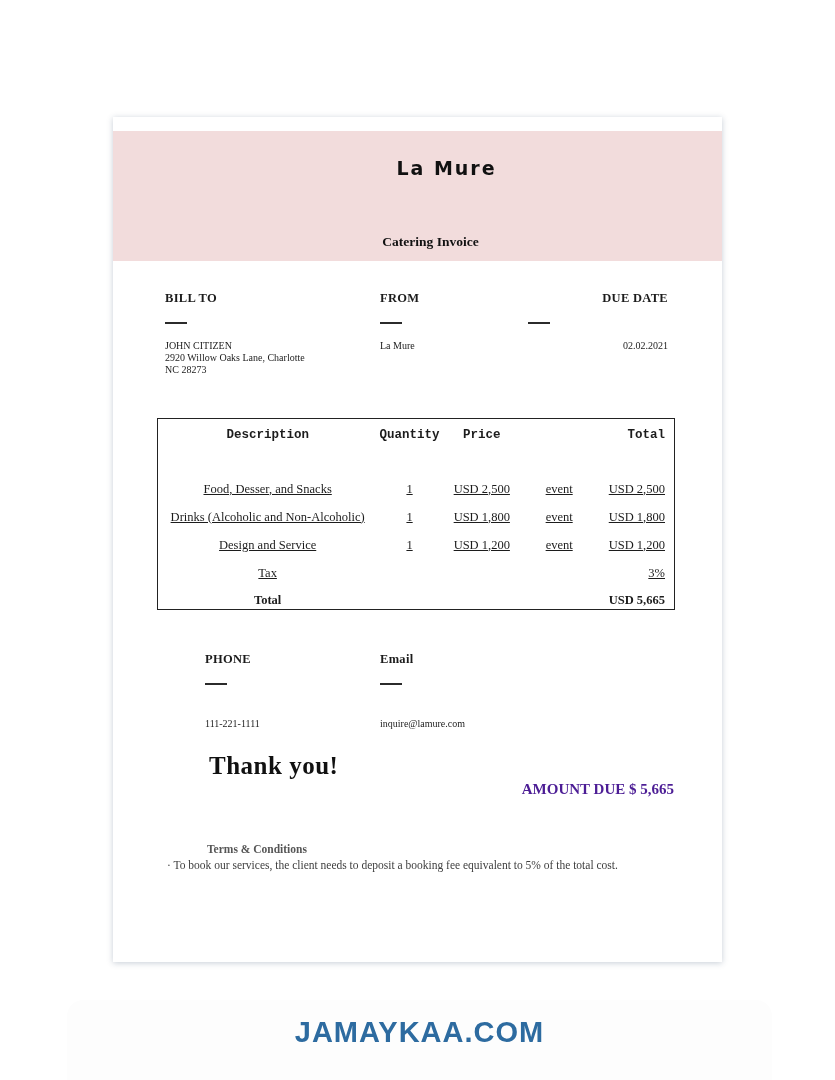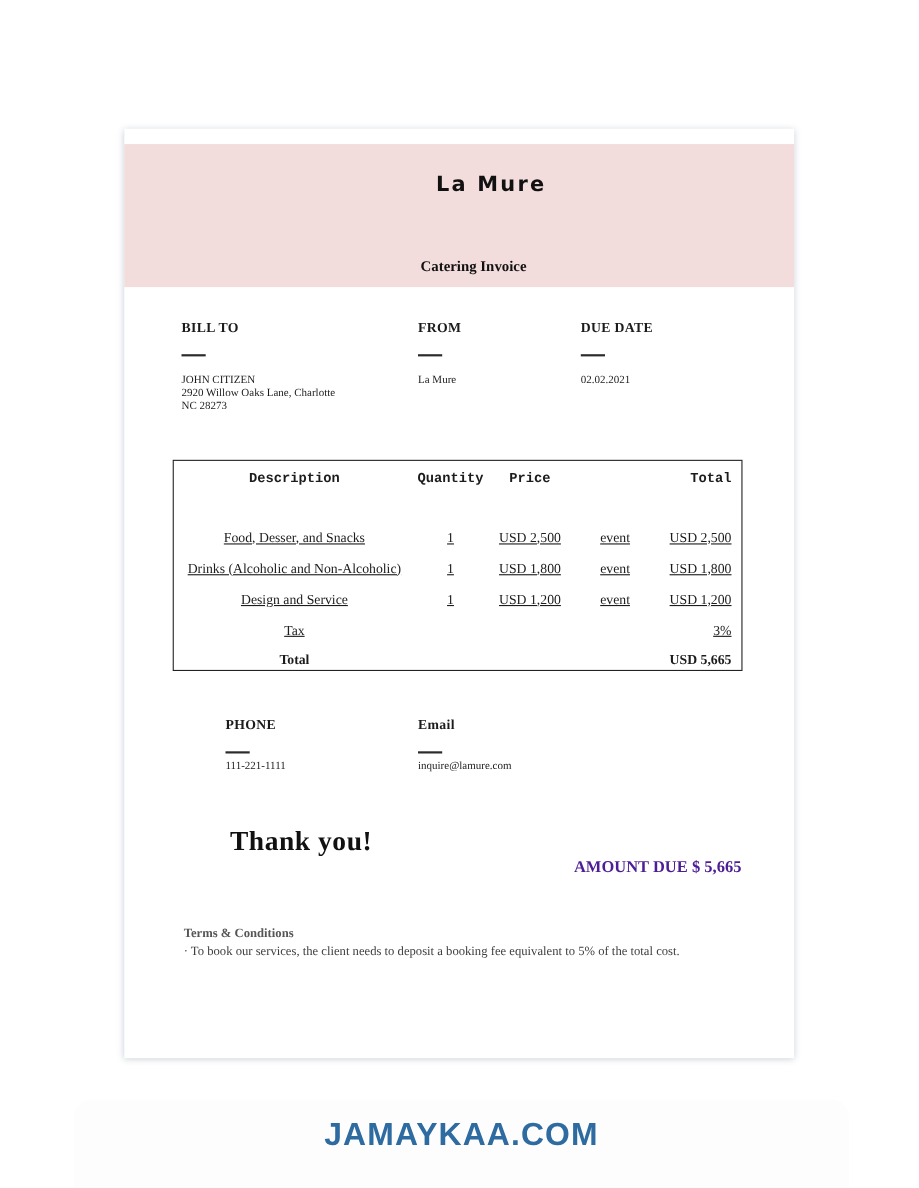--- a/index.html
+++ b/index.html
@@ -65,21 +65,21 @@
     margin-top: 16px;
   }
   .info-value {
     margin-top: 16px;
     font-size: 10px;
     line-height: 1.18;
     color: #1c1c1c;
   }
   .bill-to   { position: absolute; left: 52px;  top: 174px; width: 190px; }
   .from-col  { position: absolute; left: 267px; top: 174px; width: 140px; }
-  .due-col   { position: absolute; left: 415px; top: 174px; width: 140px; }
+  .due-col   { position: absolute; left: 415px; top: 174px; width: 140px; text-align: right; }
 
   
   .items-box {
     position: absolute;
     left: 44px; top: 301px;
     width: 518px; height: 192px;
     border: 1px solid #222;
   }
   table.items {
     width: 100%; height: 100%;
@@ -95,21 +95,21 @@
   }
   table.items tr.head td { font-weight: bold; height: 32px; font-family: Liberation Mono, monospace; }
   table.items tr.spacer td { height: 24px; }
   table.items tr.item td { height: 28px; text-decoration: underline; }
   table.items tr.totals td { height: 26px; font-weight: bold; }
   table.items td.t-total { text-align: right; padding-right: 9px; }
 
   
   .phone-col { position: absolute; left: 92px;  top: 535px; width: 150px; }
   .email-col { position: absolute; left: 267px; top: 535px; width: 180px; }
-  .email-col .info-value, .phone-col .info-value { margin-top: 6px; }
+  .email-col .info-value, .phone-col .info-value { margin-top: 33px; }
 
   
   .thank-you {
     position: absolute;
     left: 96px; top: 635px;
     font-weight: bold;
     font-size: 25px;
     letter-spacing: 0.5px;
     color: #111;
   }
@@ -126,20 +126,21 @@
     position: absolute;
     left: 54px; top: 726px;
     width: 510px;
     color: var(--terms-text, #4a4a4a);
   }
   .terms-title {
     font-weight: bold;
     font-size: 11.5px;
     color: #565656;
     margin-bottom: 3px;
+    margin-left: 40px;
   }
   .terms-item {
     font-size: 11.5px;
     line-height: 1.3;
     color: #3e3e3e;
   }
 
   
   .footer-bar {
     position: absolute;

